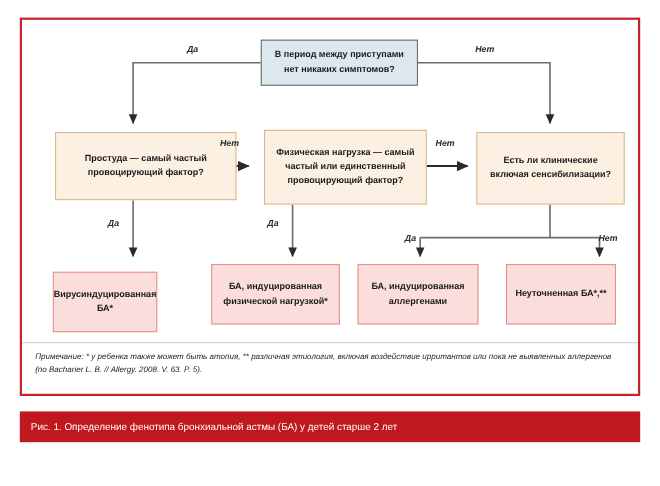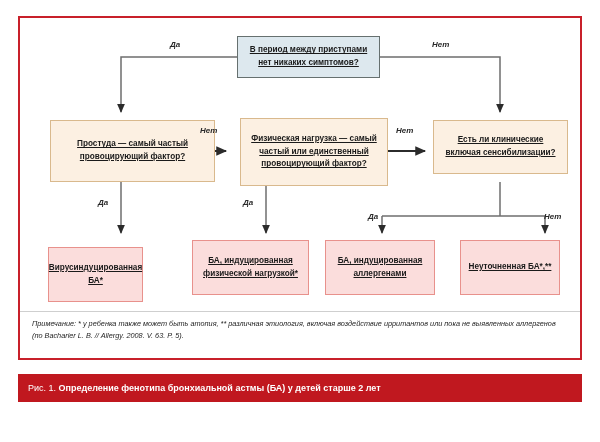--- a/index.html
+++ b/index.html
@@ -45,39 +45,38 @@
     box-sizing: border-box;
     display: flex;
     align-items: center;
     justify-content: center;
     text-align: center;
     font-size: 8.2px;
     line-height: 1.55;
     color: #1a1a1a;
     padding: 3px 5px;
     font-weight: 600;
-    text-decoration: underline;
   }
   .node-question {
     background: #dde8ee;
     border: 1.6px solid #66706f;
   }
   .node-decision {
     background: #fcf0e2;
     border: 1.3px solid #d9b98d;
   }
   .node-outcome {
     background: #fbdddc;
     border: 1.6px solid #e8918c;
   }
   
   #node-top      { left: 237px; top: 36px;  width: 143px; height: 42px; }
   #node-cold     { left: 50px;  top: 120px; width: 165px; height: 62px; }
   #node-exercise { left: 240px; top: 118px; width: 148px; height: 68px; }
-  #node-sensit   { left: 433px; top: 120px; width: 135px; height: 54px; align-items: center; }
+  #node-sensit   { left: 433px; top: 120px; width: 135px; height: 66px; align-items: center; }
 
   #out-viral     { left: 48px;  top: 247px; width: 95px; height: 55px; }
   #out-exercise  { left: 192px; top: 240px; width: 117px; height: 55px; }
   #out-allergen  { left: 325px; top: 240px; width: 110px; height: 55px; }
   #out-unspec    { left: 460px; top: 240px; width: 100px; height: 55px; }
 
   
   .edge-label {
     position: absolute;
     font-size: 8px;
@@ -128,21 +127,21 @@
     align-items: center;
     padding-left: 10px;
     box-sizing: border-box;
   }
   .caption-text {
     font-size: 9px;
     color: #ffffff;
     white-space: nowrap;
   }
   .caption-num { font-weight: 400; }
-  .caption-title { font-weight: 700; }
+  .caption-title { font-weight: 400; }
 </style>
 </head>
 <body>
 
 <div id="figure-root">
 
   <div class="red-frame"></div>
 
   <svg class="connectors" viewBox="0 0 600 442" xmlns="http://www.w3.org/2000/svg">
     <defs>

